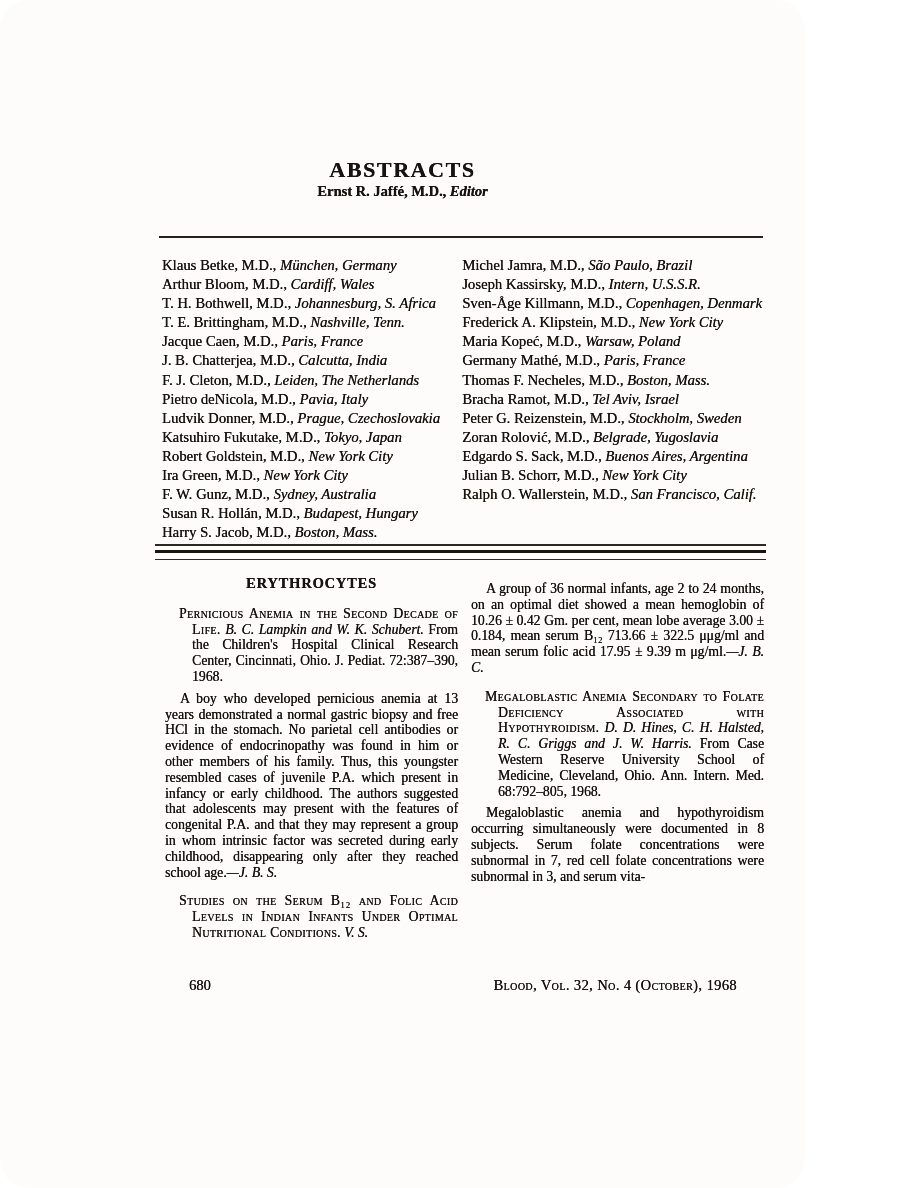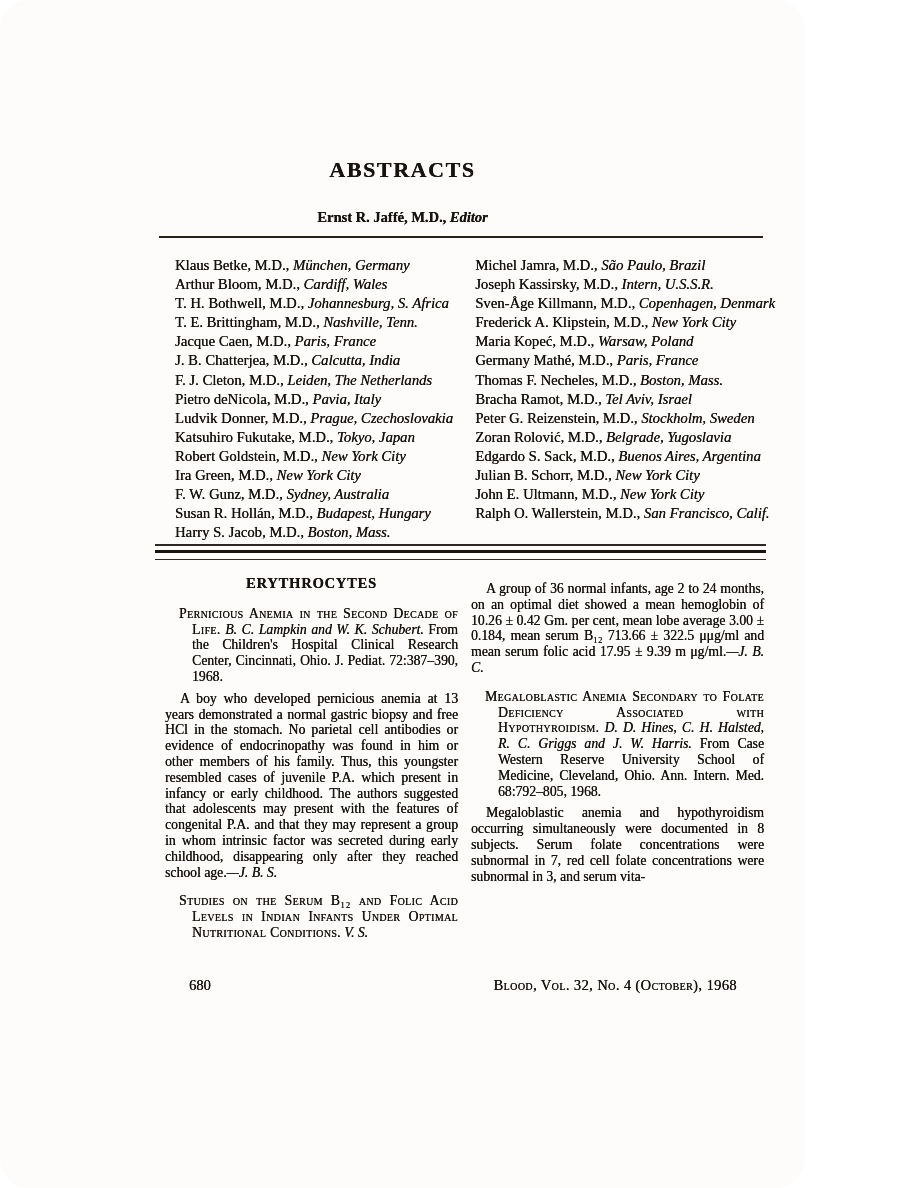--- a/index.html
+++ b/index.html
@@ -9,27 +9,27 @@
     background:#fdfcfa;color:#17130e;
     font-family:"Liberation Serif","DejaVu Serif",serif;
     text-shadow:0.25px 0 0 currentColor;
     border-radius:29px;
   }
   .title{
     position:absolute;top:157px;left:0;width:100%;margin:0;
     text-align:center;font-size:22px;font-weight:700;letter-spacing:1.6px;
   }
   .editor-line{
-    position:absolute;top:209px;left:0;width:100%;
+    position:absolute;top:183px;left:0;width:100%;
     text-align:center;font-size:14.5px;font-weight:600;
   }
   .editor-line .role{font-style:italic;}
   .rule-single{position:absolute;top:236px;left:159px;width:604px;height:2px;background:#26211b;}
   .editors{
-    position:absolute;top:256px;left:175px;width:600px;display:flex;
+    position:absolute;top:256px;left:162px;width:600px;display:flex;
     font-size:14.7px;line-height:19.1px;
   }
   .ed-col{white-space:nowrap;}
   .ed-col-left{width:305px;}
   .ed-col-right{flex:1;}
   .editors .pl{font-style:italic;}
   .rule-double{position:absolute;top:544px;left:155px;width:611px;}
   .rd-thin{height:1.5px;background:#2e2822;}
   .rd-thick{height:3px;background:#17130e;margin:4.5px 0 5.5px;}
   .bodycols{
@@ -115,21 +115,20 @@
         <div class="name-line"><span class="nm">Bracha Ramot, M.D.,</span> <span class="pl">Tel Aviv, Israel</span></div>
 
         <div class="name-line"><span class="nm">Peter G. Reizenstein, M.D.,</span> <span class="pl">Stockholm, Sweden</span></div>
 
         <div class="name-line"><span class="nm">Zoran Rolović, M.D.,</span> <span class="pl">Belgrade, Yugoslavia</span></div>
 
         <div class="name-line"><span class="nm">Edgardo S. Sack, M.D.,</span> <span class="pl">Buenos Aires, Argentina</span></div>
 
         <div class="name-line"><span class="nm">Julian B. Schorr, M.D.,</span> <span class="pl">New York City</span></div>
 
-        <div class="name-line"><span class="nm">John E. Ultmann, M.D.,</span> <span class="pl">New York City</span></div>
 
         <div class="name-line"><span class="nm">Ralph O. Wallerstein, M.D.,</span> <span class="pl">San Francisco, Calif.</span></div>
       </div>
   </div>
 
   <div class="rule-double">
     <div class="rd-thin"></div>
     <div class="rd-thick"></div>
     <div class="rd-thin"></div>
   </div>

